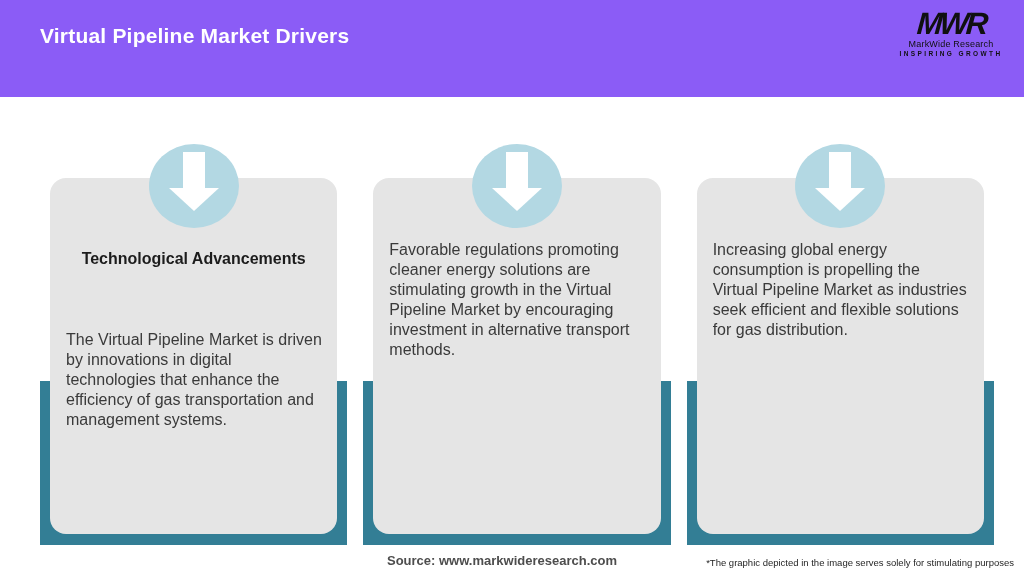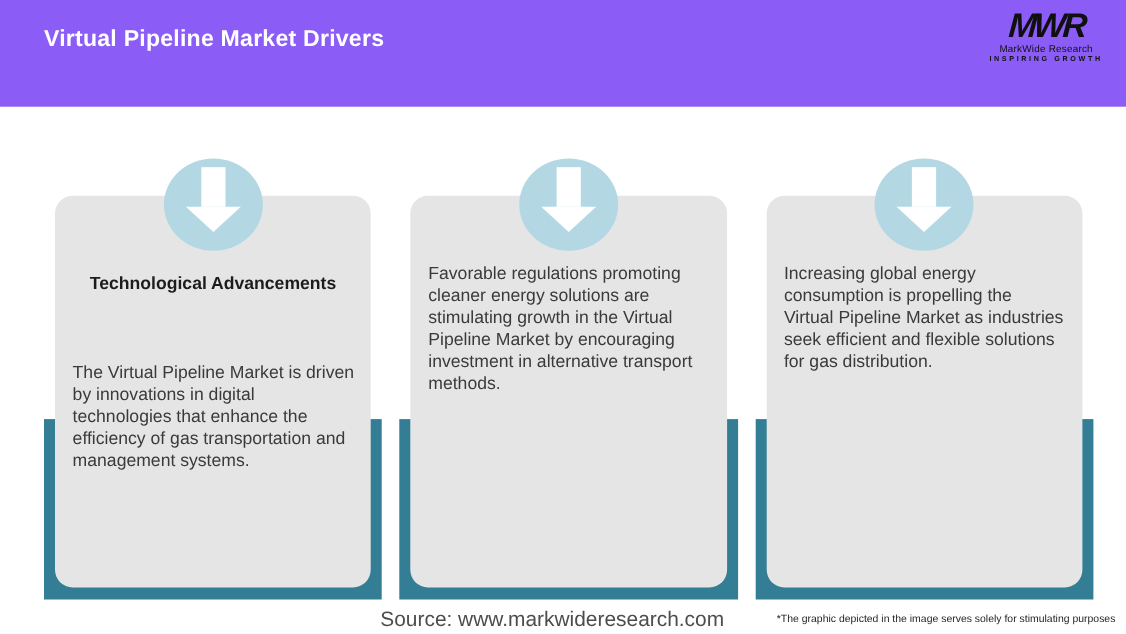--- a/index.html
+++ b/index.html
@@ -108,21 +108,21 @@
     border-left:25px solid transparent;
     border-right:25px solid transparent;
     border-top:23px solid #ffffff;
   }
 
   
   .source-text {
     position:absolute; top:553px; left:0;
     width:1004px;
     text-align:center;
-    font-size:19px; font-weight:normal;
+    font-size:13px; font-weight:bold;
     color:#4d4d4d;
   }
   .disclaimer-text {
     position:absolute; top:557px; right:10px;
     font-size:9.5px;
     color:#1f1f1f;
   }
 </style>
 </head>
 <body>

